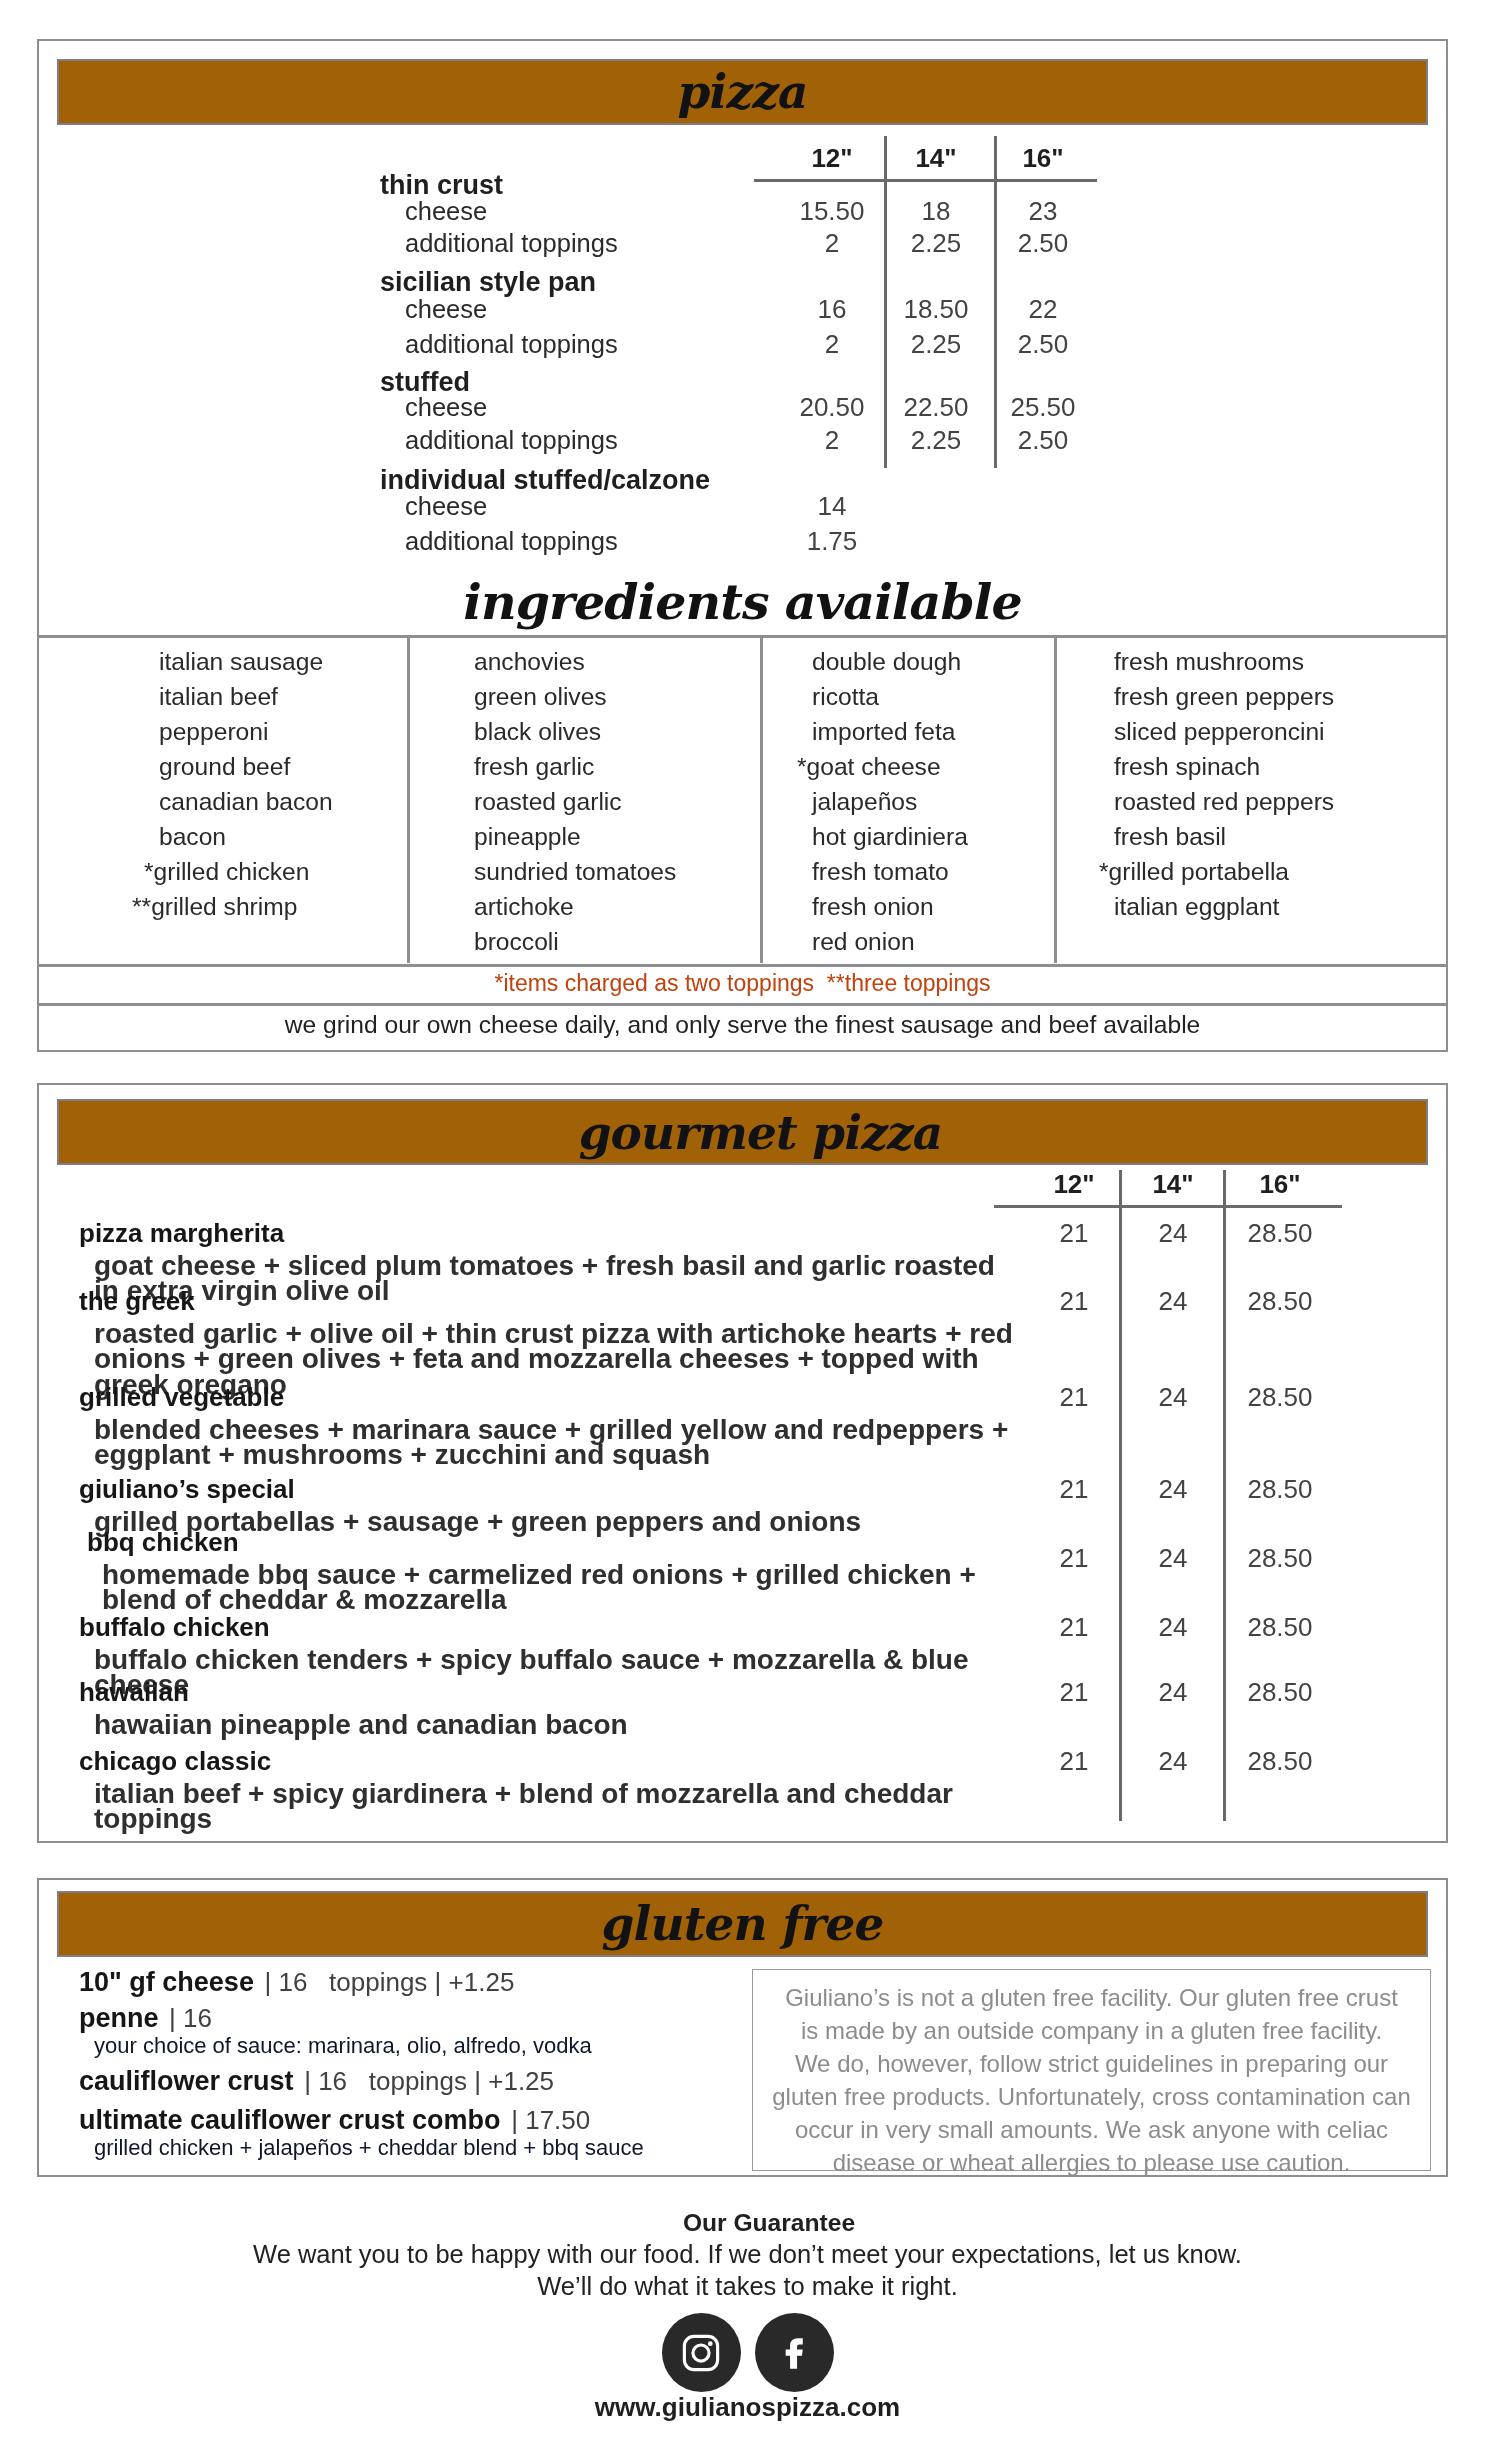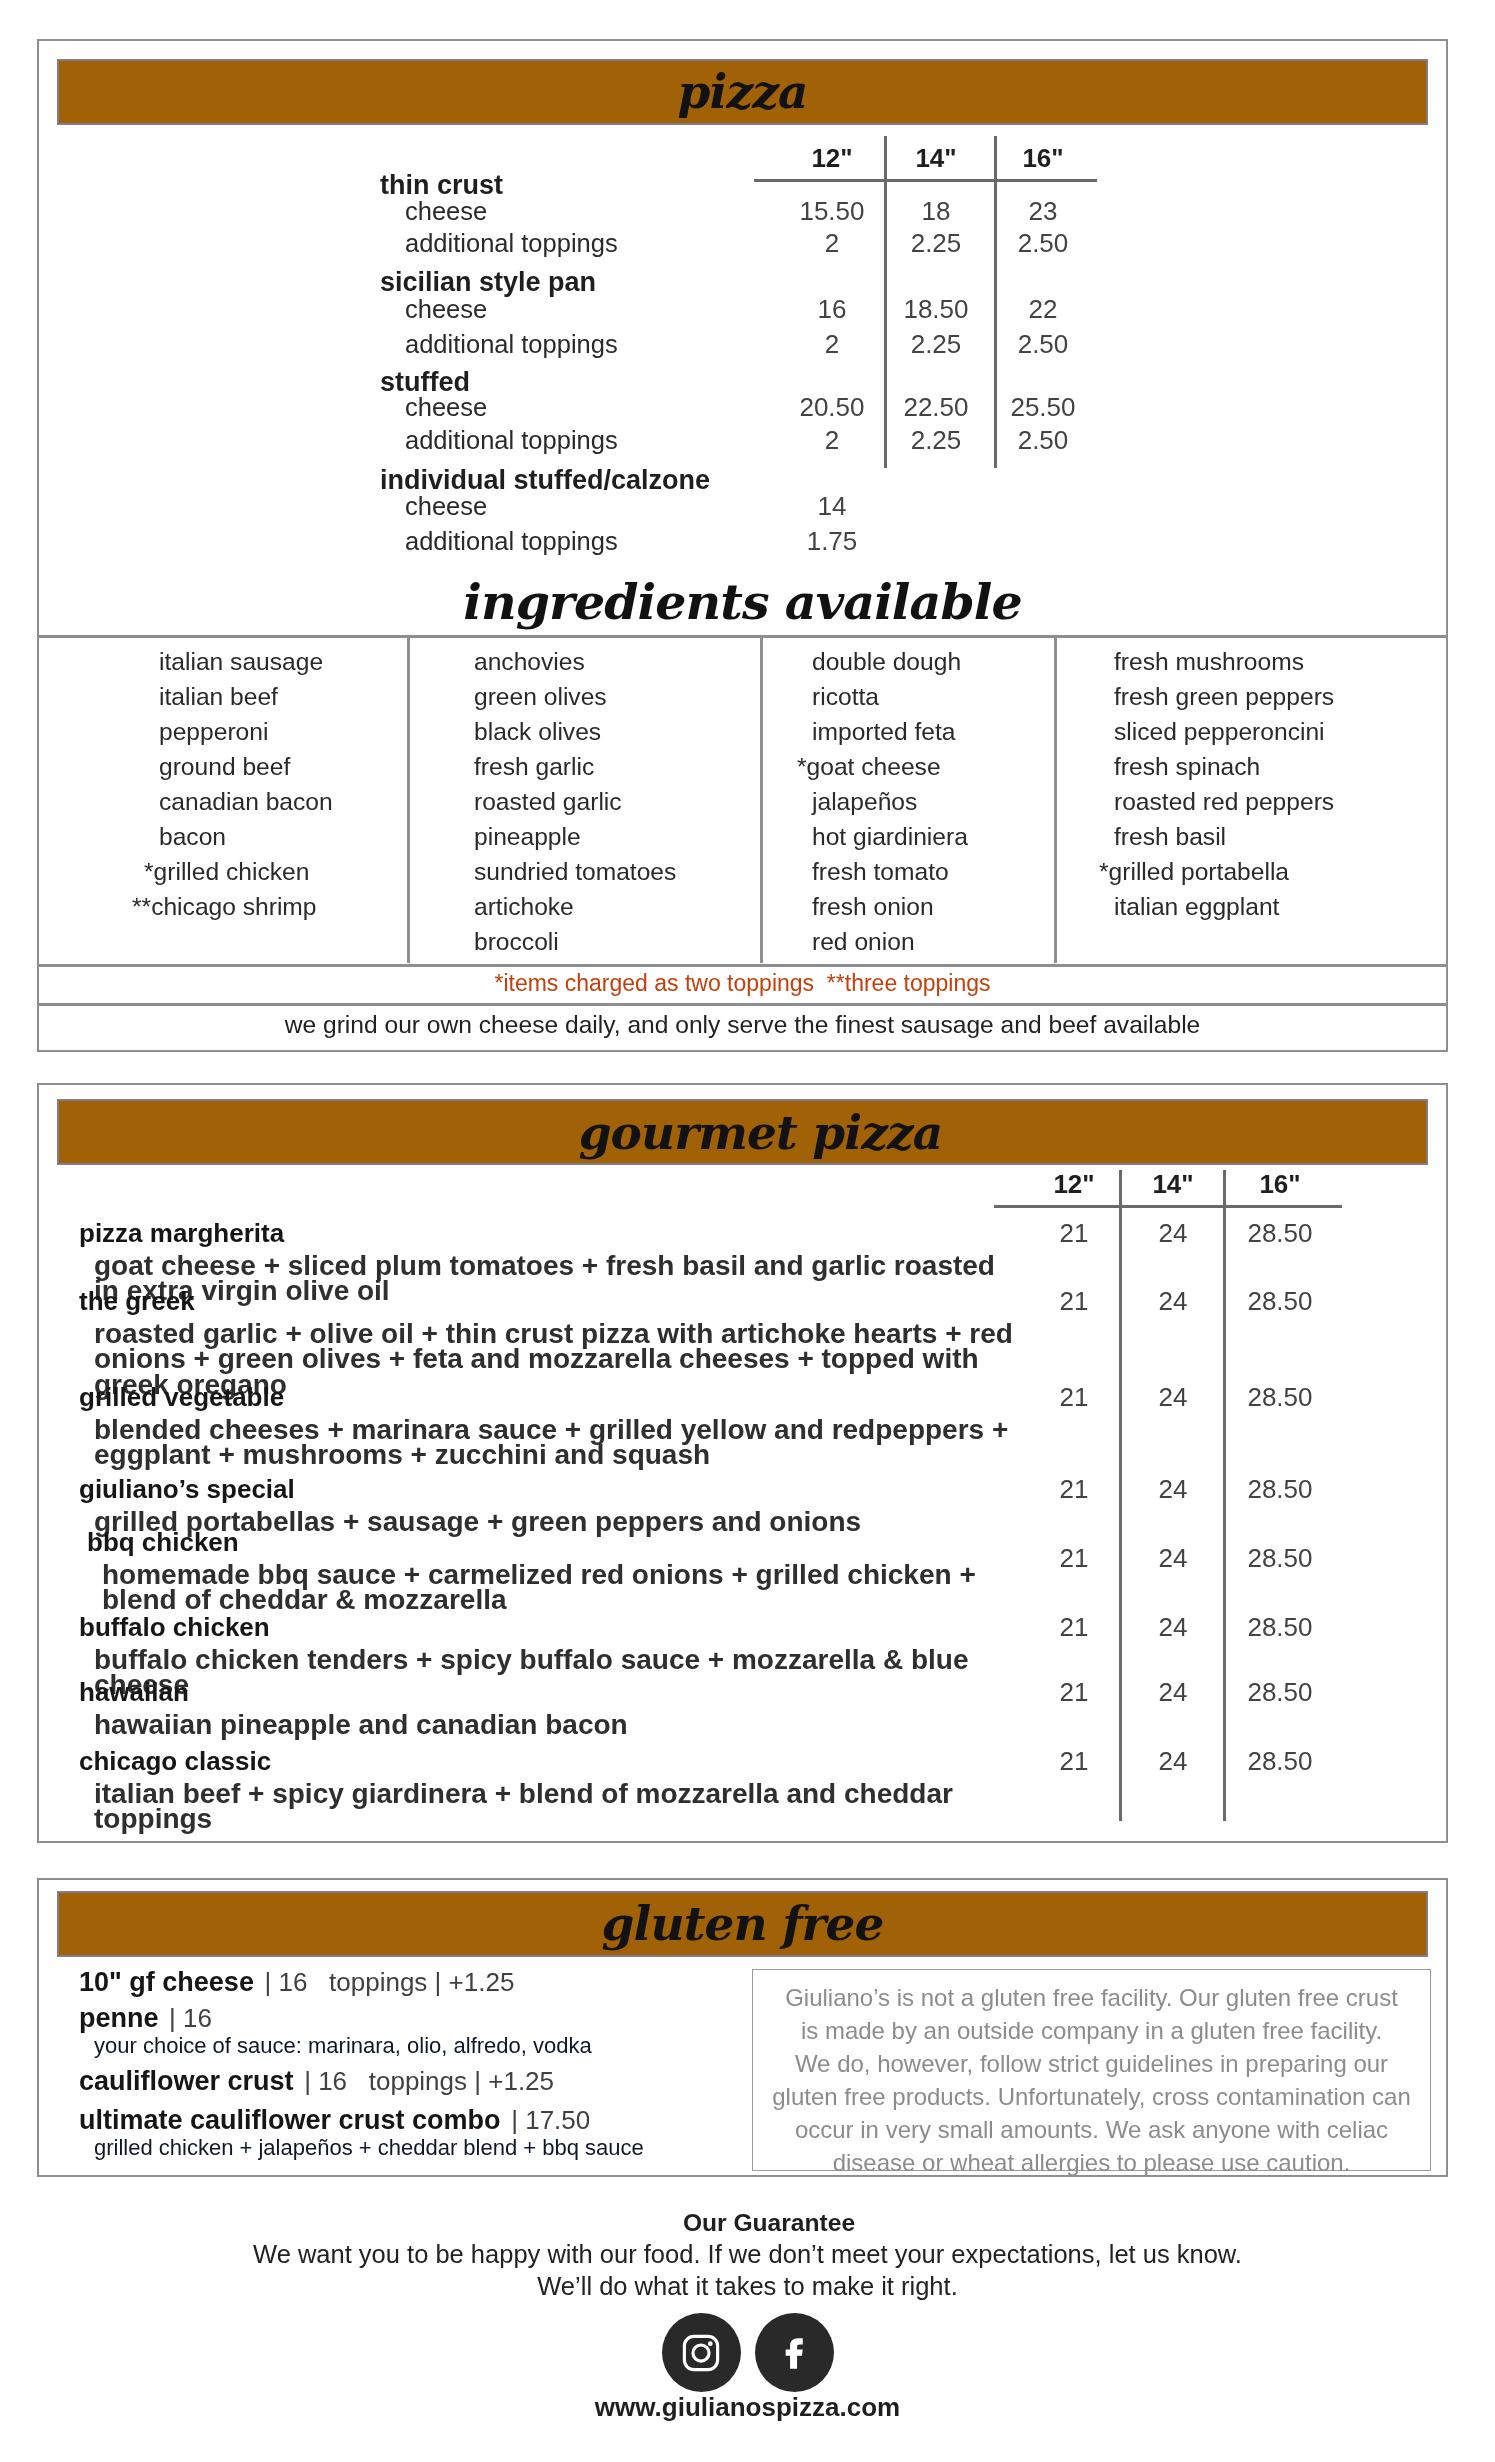--- a/index.html
+++ b/index.html
@@ -135,21 +135,21 @@
     <div class="vline" style="left:1015px;top:594px;height:328px;background:#8e8e90;"></div>
 
     <ul class="ingcol" style="left:92px;">
       <li>italian sausage</li>
       <li>italian beef</li>
       <li>pepperoni</li>
       <li>ground beef</li>
       <li>canadian bacon</li>
       <li>bacon</li>
       <li class="star">*grilled chicken</li>
-      <li class="star2">**chicago shrimp</li>
+      <li class="star2">**grilled shrimp</li>
     </ul>
     <ul class="ingcol" style="left:407px;">
       <li>anchovies</li>
       <li>green olives</li>
       <li>black olives</li>
       <li>fresh garlic</li>
       <li>roasted garlic</li>
       <li>pineapple</li>
       <li>sundried tomatoes</li>
       <li>artichoke</li>

